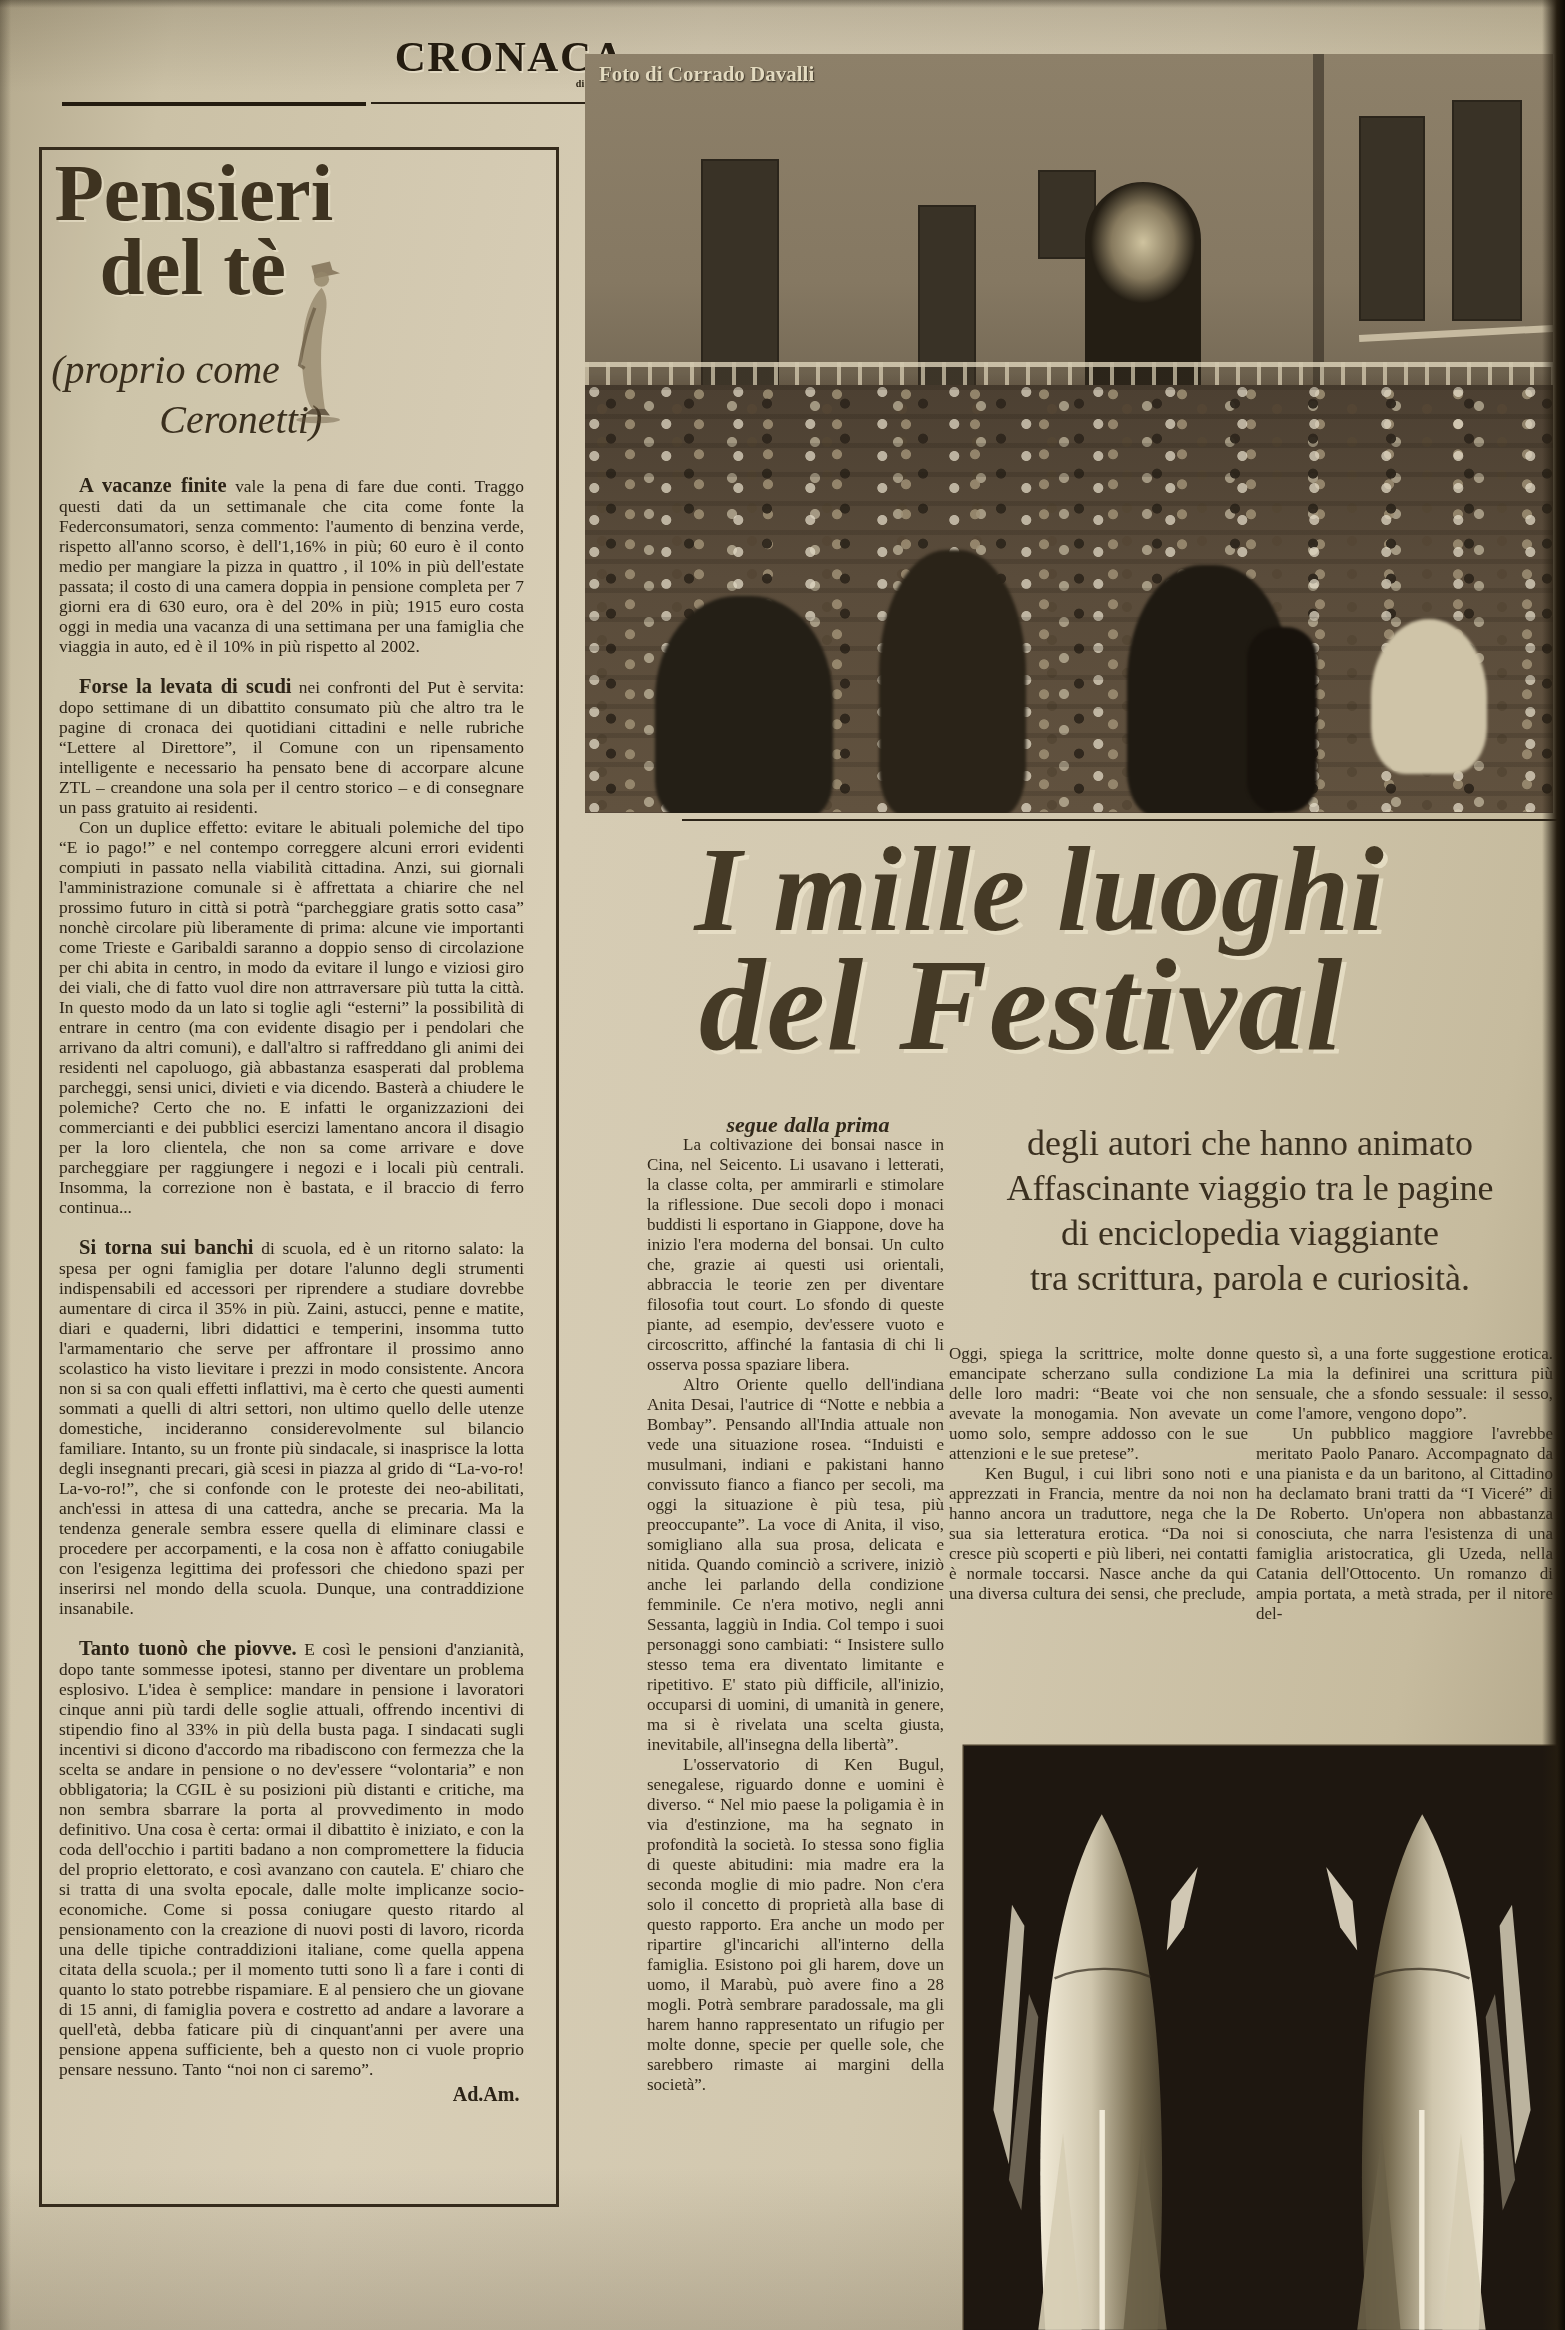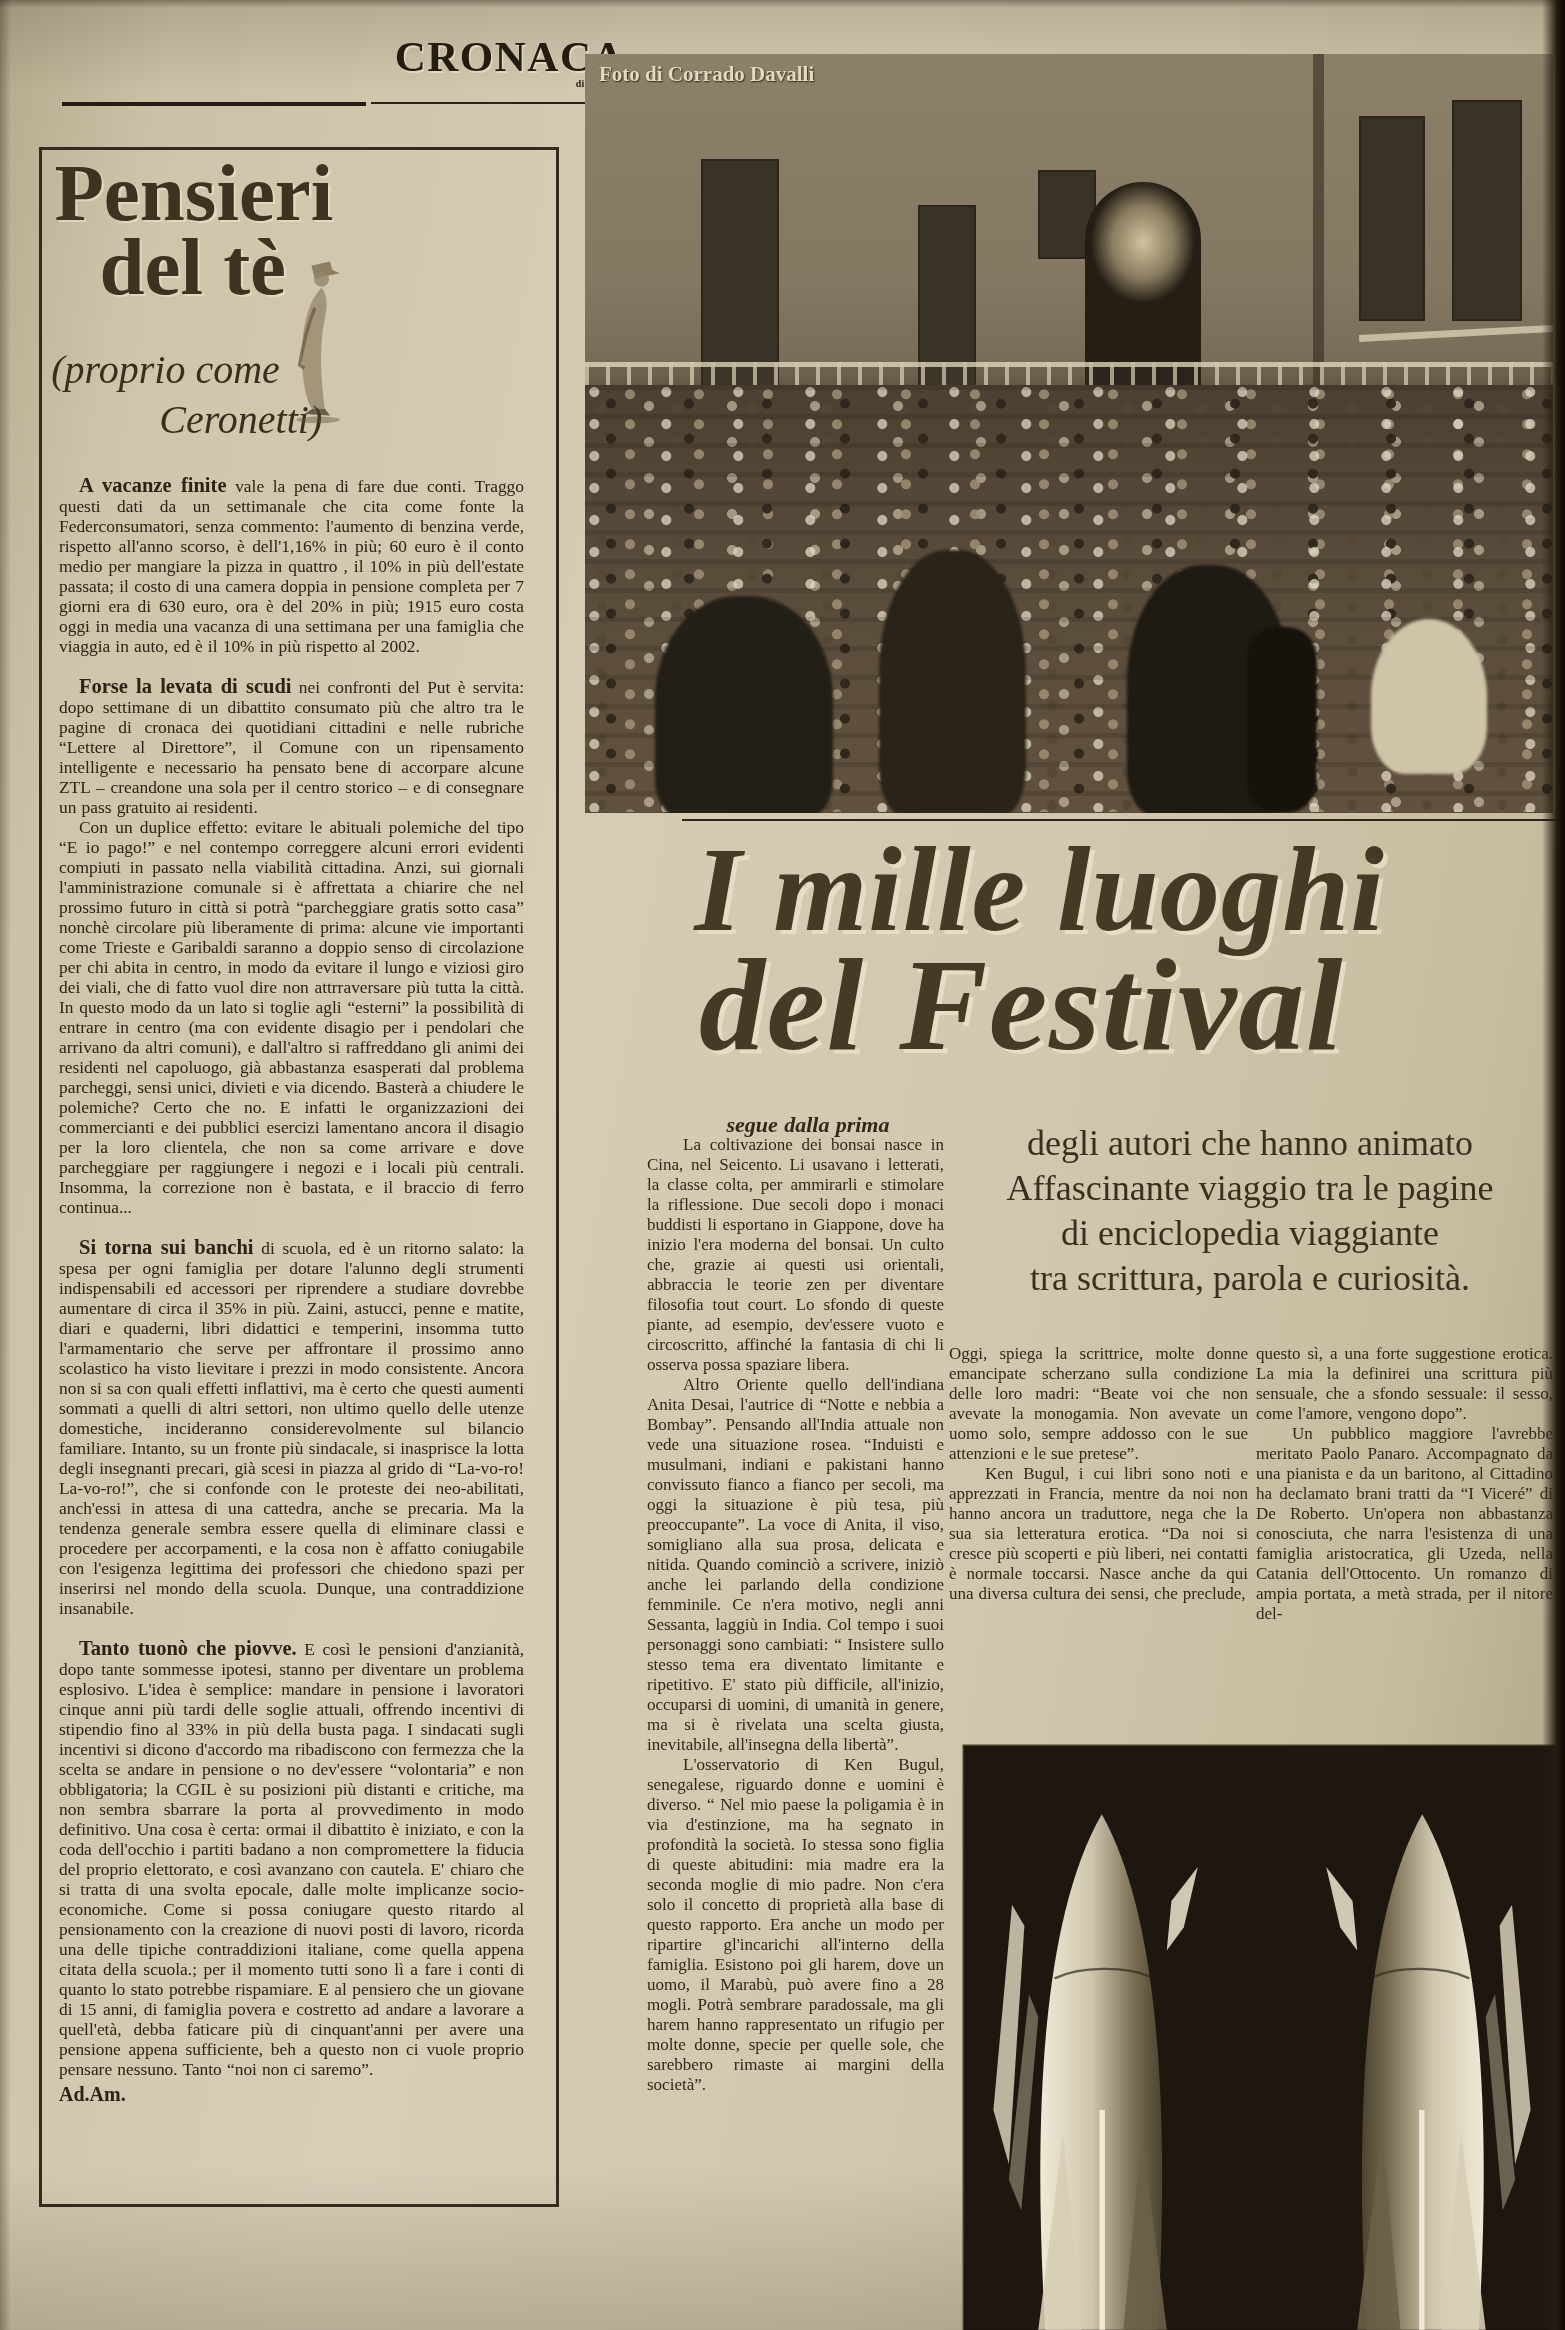--- a/index.html
+++ b/index.html
@@ -84,21 +84,21 @@
     text-shadow:2.3px 2.3px 0 rgba(236,228,205,.6);}
   .op-title .t2{margin-left:45px;}
   .op-sub{position:absolute;left:9.3px;top:195px;font-style:italic;font-size:40px;line-height:50px;color:#3a2f1e;}
   .op-sub .s2{margin-left:108px;}
   .op-illu{position:absolute;left:229px;top:91px;width:101px;height:201px;opacity:.85;}
   .op-body{position:absolute;left:17px;top:325px;width:465px;height:1708px;font-size:17.4px;line-height:20px;
     text-align:justify;color:#2c2316;word-spacing:0.8px;hyphens:auto;overflow:hidden;}
   .op-body p{margin:0;text-indent:20px;}
   .op-body p.sect{margin-top:20px;}
   .op-lead{font-weight:bold;font-size:20.5px;}
-  .op-sign{text-align:left;font-weight:bold;font-size:20px;margin-top:4.6px;padding-right:4.6px;}
+  .op-sign{text-align:right;font-weight:bold;font-size:20px;margin-top:4.6px;padding-right:4.6px;}
 </style>
 </head>
 <body>
 
 <div class="page">
 
   <div class="abs masthead">
     <div class="masthead-row">
       <span class="masthead-title">CRONACA</span>
       <span class="masthead-sub">di Mantova</span>

